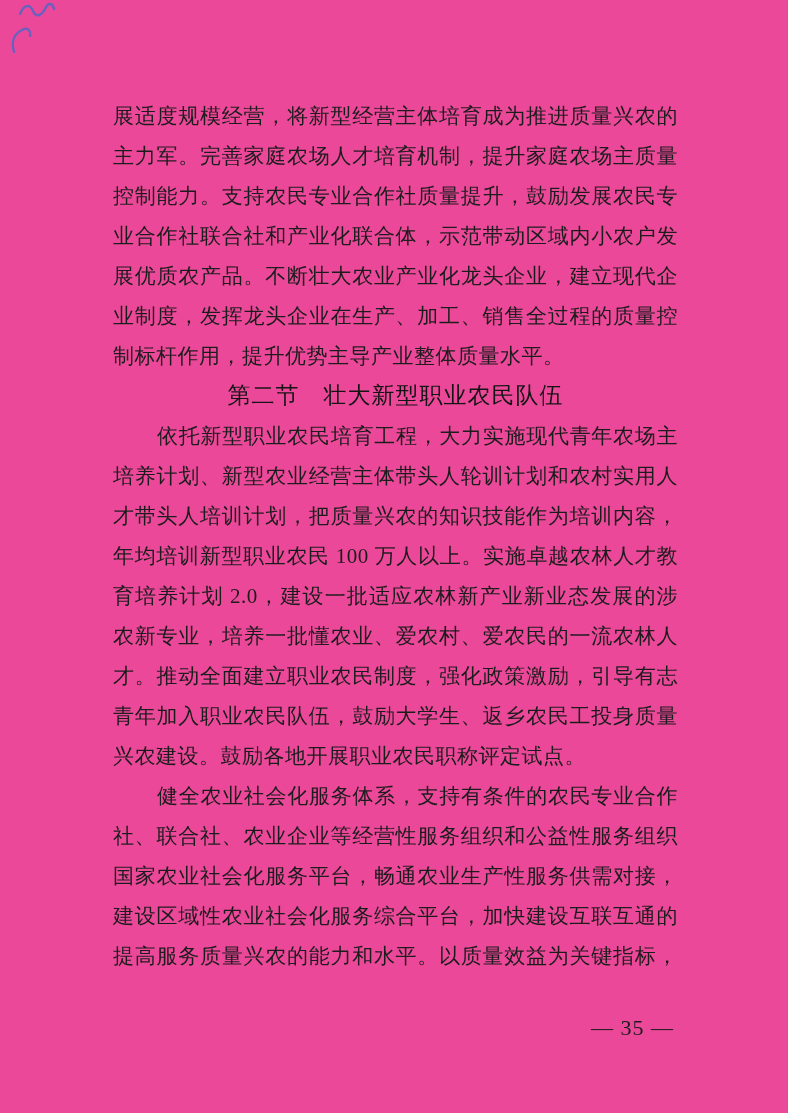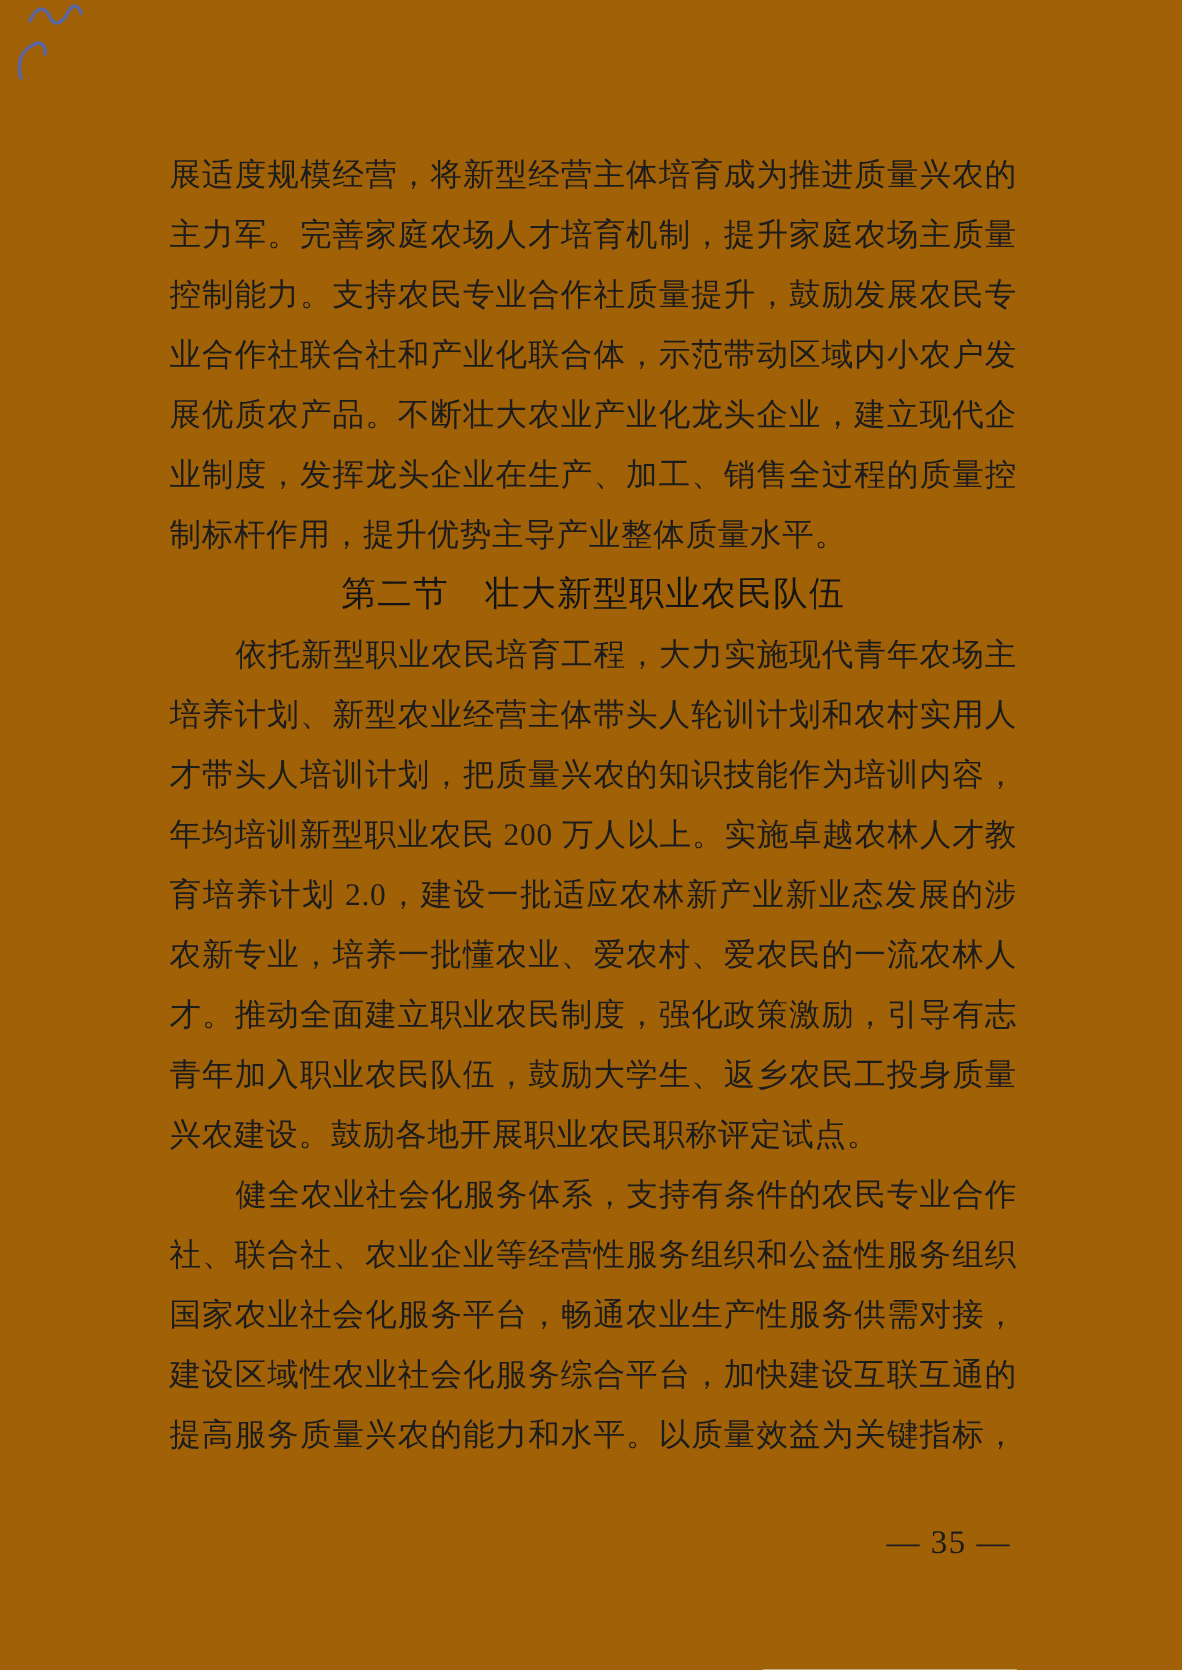--- a/index.html
+++ b/index.html
@@ -1,21 +1,21 @@
 <!DOCTYPE html>
 <html lang="zh"><head>
 <meta charset="utf-8">
 <style>
   * { margin: 0; padding: 0; box-sizing: border-box; }
   html, body { background: #e8e8e8; }
   .page {
     position: relative;
     width: 788px;
     height: 1113px;
-    background: #a16207;
+    background: #ec4899;
     overflow: hidden;
     font-family: "Liberation Serif", "DejaVu Serif", serif;
     color: #1c1c1c;
   }
   .ink-marks {
     position: absolute;
     left: 6px;
     top: 0px;
     width: 52px;
     height: 60px;
@@ -81,21 +81,21 @@
       <div class="line">主力军。完善家庭农场人才培育机制，提升家庭农场主质量</div>
       <div class="line">控制能力。支持农民专业合作社质量提升，鼓励发展农民专</div>
       <div class="line">业合作社联合社和产业化联合体，示范带动区域内小农户发</div>
       <div class="line">展优质农产品。不断壮大农业产业化龙头企业，建立现代企</div>
       <div class="line">业制度，发挥龙头企业在生产、加工、销售全过程的质量控</div>
       <div class="line no-flush">制标杆作用，提升优势主导产业整体质量水平。</div>
       <div class="heading">第二节　壮大新型职业农民队伍</div>
       <div class="line indent">依托新型职业农民培育工程，大力实施现代青年农场主</div>
       <div class="line">培养计划、新型农业经营主体带头人轮训计划和农村实用人</div>
       <div class="line">才带头人培训计划，把质量兴农的知识技能作为培训内容，</div>
-      <div class="line">年均培训新型职业农民 200 万人以上。实施卓越农林人才教</div>
+      <div class="line">年均培训新型职业农民 100 万人以上。实施卓越农林人才教</div>
       <div class="line">育培养计划 2.0，建设一批适应农林新产业新业态发展的涉</div>
       <div class="line">农新专业，培养一批懂农业、爱农村、爱农民的一流农林人</div>
       <div class="line">才。推动全面建立职业农民制度，强化政策激励，引导有志</div>
       <div class="line">青年加入职业农民队伍，鼓励大学生、返乡农民工投身质量</div>
       <div class="line no-flush">兴农建设。鼓励各地开展职业农民职称评定试点。</div>
       <div class="line indent">健全农业社会化服务体系，支持有条件的农民专业合作</div>
       <div class="line">社、联合社、农业企业等经营性服务组织和公益性服务组织</div>
       <div class="line">国家农业社会化服务平台，畅通农业生产性服务供需对接，</div>
       <div class="line">建设区域性农业社会化服务综合平台，加快建设互联互通的</div>
       <div class="line">提高服务质量兴农的能力和水平。以质量效益为关键指标，</div>

